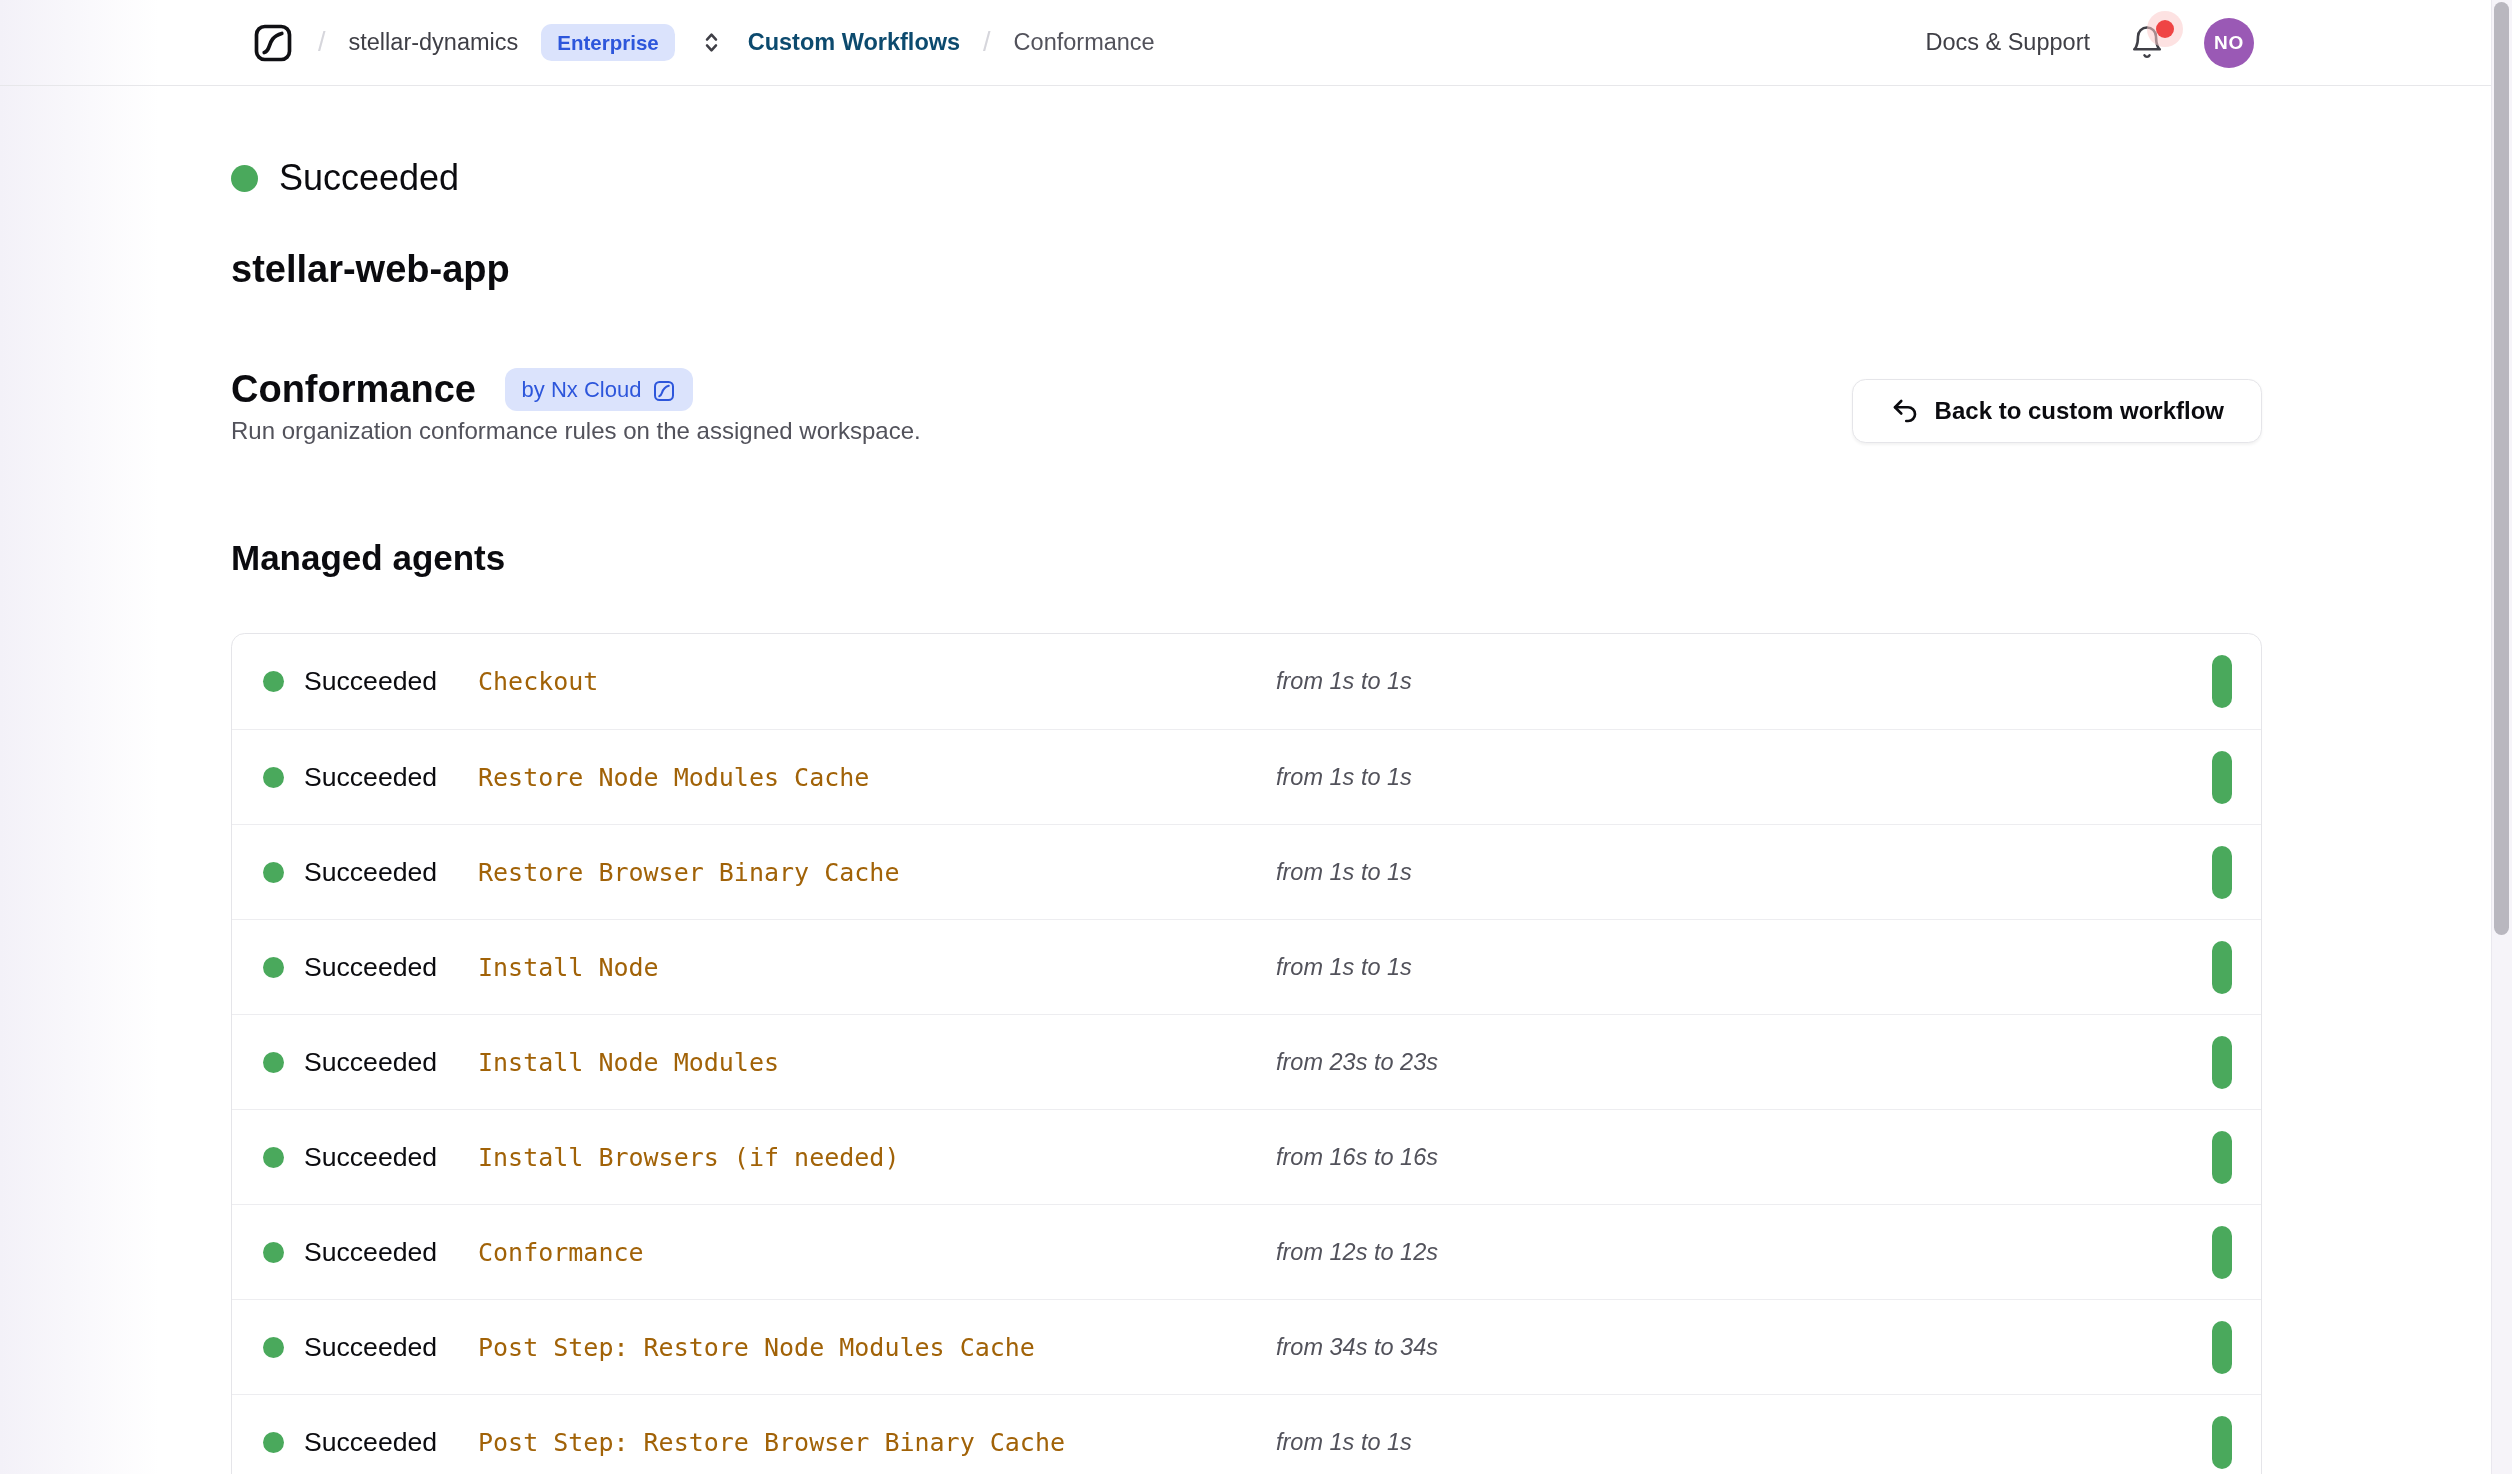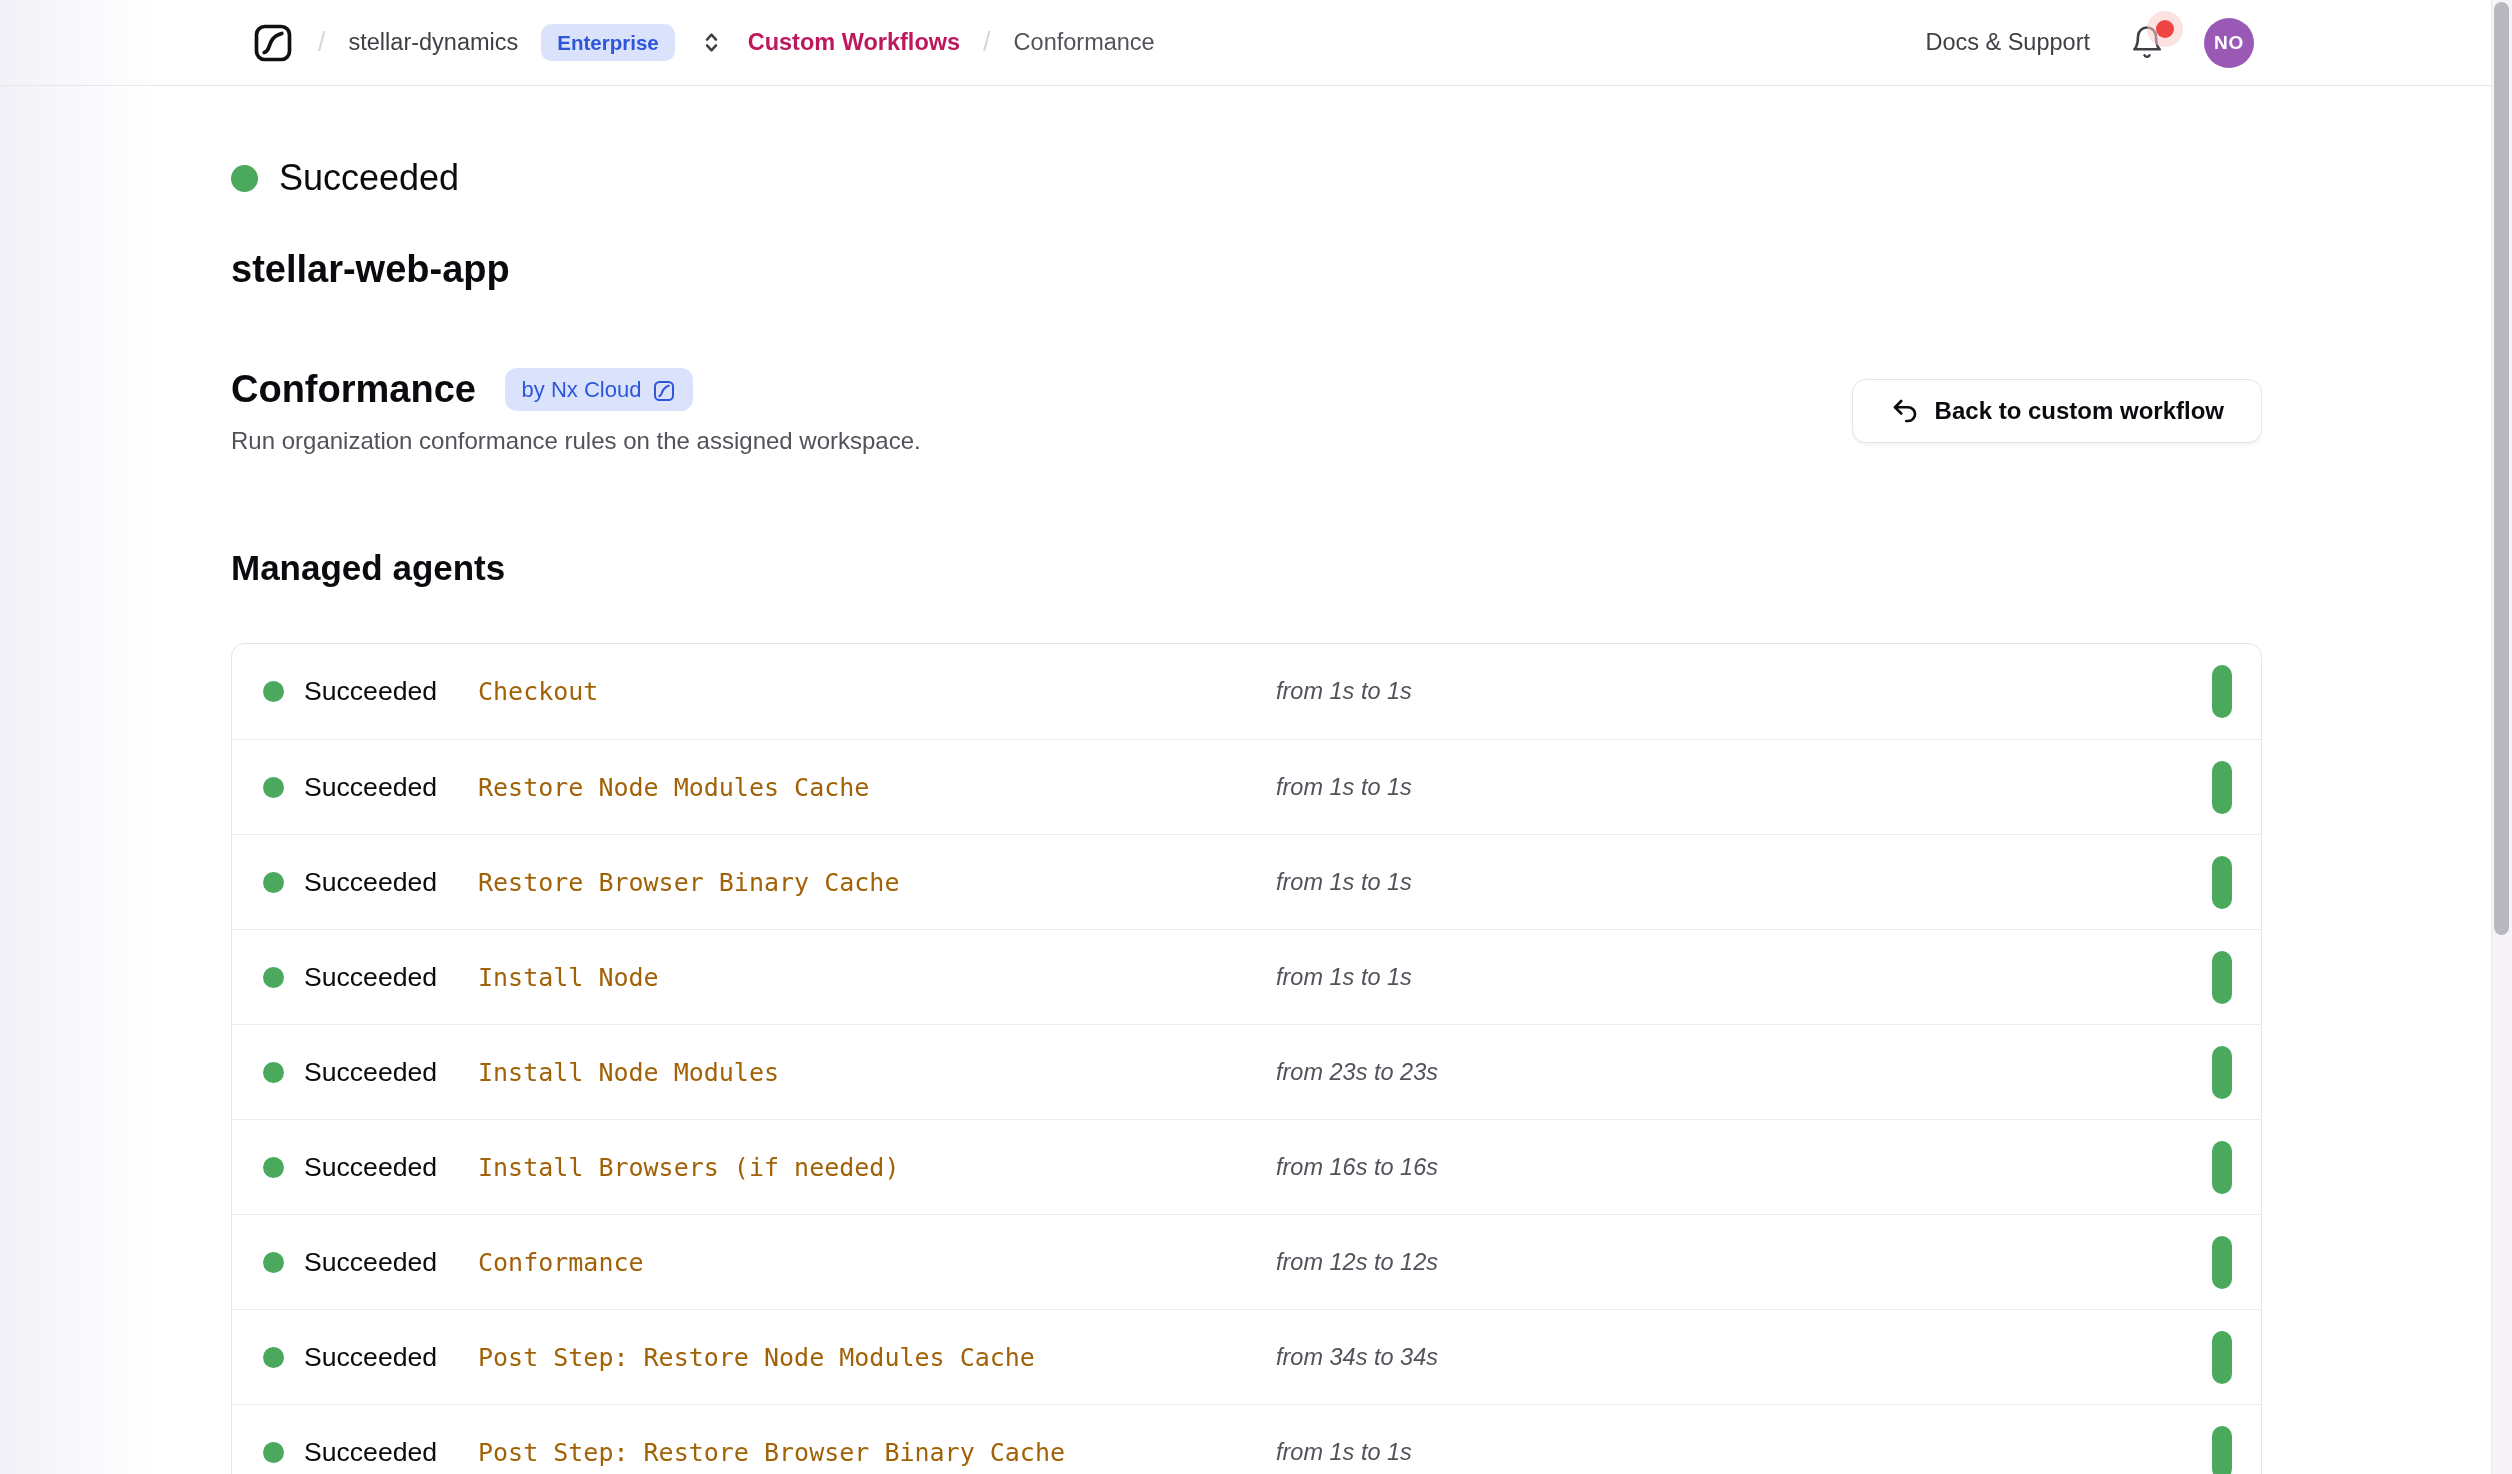--- a/index.html
+++ b/index.html
@@ -19,21 +19,21 @@
   }
   .nav-left { display:flex; align-items:center; gap:23px; }
   .logo-btn { width:44px; height:44px; display:flex; align-items:center; justify-content:center; cursor:pointer; }
   .crumb-slash { font-size:27px; color:#d6d6dc; font-weight:400; }
   .crumb-org { font-size:23.5px; color:#3f3f46; }
   .plan-badge {
     background:#dbe3fc; color:#2d56db; font-size:20.5px; font-weight:700;
     padding:6.8px 16px; border-radius:10.6px; cursor:pointer;
   }
   .chevrons { display:flex; align-items:center; cursor:pointer; }
-  .crumb-section { font-size:23.5px; color:#be185d; font-weight:600; }
+  .crumb-section { font-size:23.5px; color:#0c4a6e; font-weight:600; }
   .crumb-page { font-size:23.5px; color:#52525b; }
   .nav-right { display:flex; align-items:center; gap:39px; }
   .docs-link { font-size:23.5px; color:#3f3f46; cursor:pointer; }
   .bell-wrap { position:relative; width:36px; height:39px; cursor:pointer; }
   .notif-halo {
     position:absolute; top:-12px; right:-18px; width:36px; height:36px;
     border-radius:50%; background:rgba(252,202,202,0.55);
     display:flex; align-items:center; justify-content:center;
   }
   .notif-dot { width:18px; height:18px; border-radius:50%; background:#ef4444; }
@@ -53,21 +53,21 @@
   .workspace-title { margin-top:49px; font-size:38px; font-weight:700; color:#0b0b0f; }
 
   .section-header { margin-top:77px; display:flex; align-items:flex-start; justify-content:space-between; }
   .wf-title-row { display:flex; align-items:center; gap:29px; }
   .wf-title { font-size:38px; font-weight:700; color:#0b0b0f; }
   .nx-badge {
     background:#dbe3fc; color:#2d56db; font-size:22px; font-weight:500;
     padding:8.4px 16.7px; border-radius:12px; display:flex; align-items:flex-end; gap:10.6px;
     cursor:pointer;
   }
-  .wf-desc { margin-top:16px; font-size:24px; color:#52525b; }
+  .wf-desc { margin-top:6px; font-size:24px; color:#52525b; }
   .back-btn {
     margin-top:10.6px; height:64px; padding:0 37px;
     background:#fff; border:1.5px solid #e5e5e9; border-radius:13.7px;
     box-shadow:0 1.5px 3px rgba(0,0,0,0.05);
     display:flex; align-items:center; gap:15px;
     font-size:24px; font-weight:700; color:#0b0b0f; cursor:pointer;
     font-family:inherit;
   }
 
   .agents-heading { margin-top:93px; font-size:35px; font-weight:700; color:#0b0b0f; }

